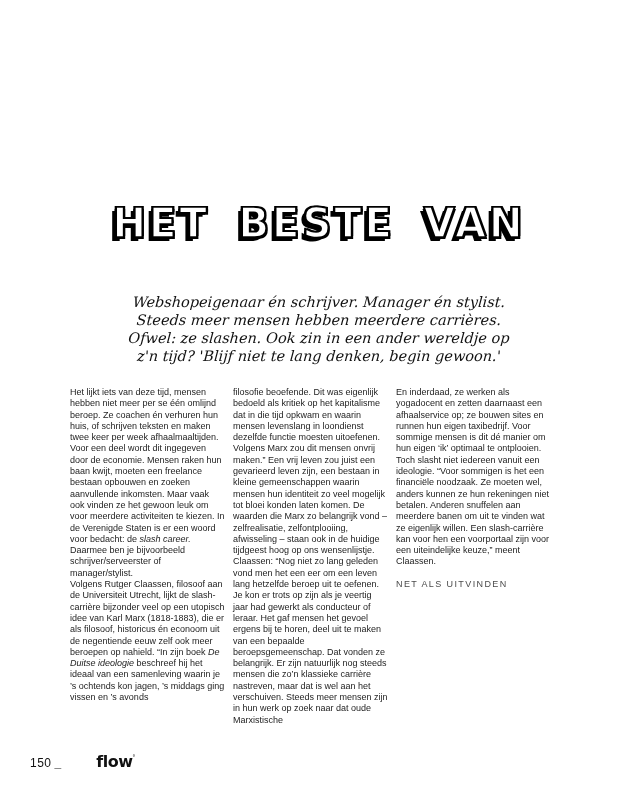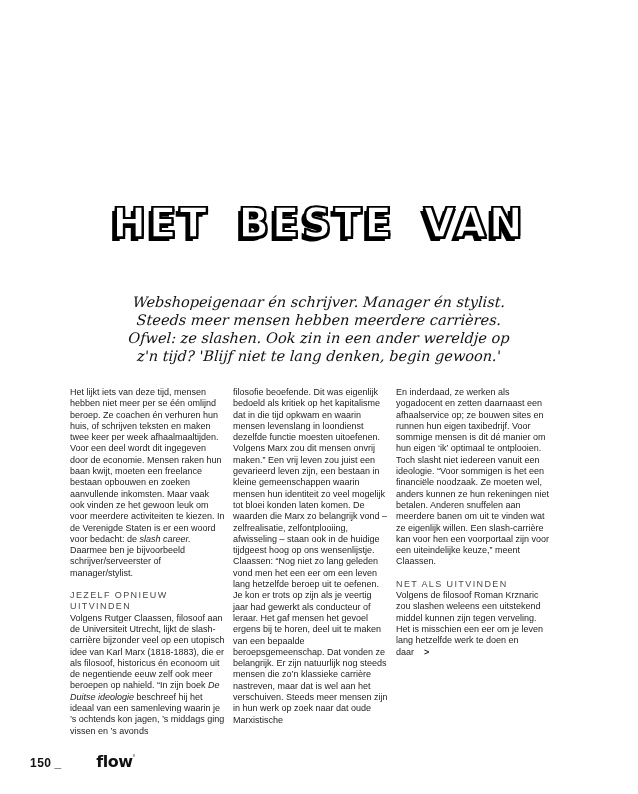--- a/index.html
+++ b/index.html
@@ -63,21 +63,21 @@
     color:#4a4a4a;
     line-height:11.3px;
   }
   .cont-arrow{margin-left:10px;font-weight:bold;}
   
   .footer{
     position:absolute;left:30px;top:752px;
     display:flex;align-items:baseline;
     color:#111;
   }
-  .footer .pagenum{font-size:12px;font-weight:bold;letter-spacing:.5px;}
+  .footer .pagenum{font-size:12px;font-weight:normal;letter-spacing:.5px;}
   .footer .sep{font-size:12px;font-weight:bold;margin:0 3px;}
   .footer .logo{font-size:16px;font-weight:bold;letter-spacing:-0.5px;font-family:"DejaVu Sans",sans-serif;margin-left:32px;}
   .footer .logomark{font-size:7px;vertical-align:super;position:relative;top:-7px;}
 </style>
 </head>
 <body>
 
 <div class="page">
 
   <h1 class="title-block">
@@ -88,32 +88,30 @@
     <span class="intro-line">Webshopeigenaar én schrijver. Manager én stylist.</span>
     <span class="intro-line">Steeds meer mensen hebben meerdere carrières.</span>
     <span class="intro-line">Ofwel: ze slashen. Ook zin in een ander wereldje op</span>
     <span class="intro-line">z'n tijd? 'Blijf niet te lang denken, begin gewoon.'</span>
   </div>
 
   <div class="columns">
 
     <div class="col">
       <p><span>Het lijkt iets van deze tijd, mensen hebben niet meer per se één omlijnd beroep. Ze coachen én verhuren hun huis, of schrijven teksten en maken twee keer per week afhaalmaaltijden. Voor een deel wordt dit ingegeven door de economie. Mensen raken hun baan kwijt, moeten een freelance bestaan opbouwen en zoeken aanvullende inkomsten. Maar vaak ook vinden ze het gewoon leuk om voor meerdere activiteiten te kiezen. In de Verenigde Staten is er een woord voor bedacht: de </span><span class="italic">slash career.</span><span> Daarmee ben je bijvoorbeeld schrijver/serveerster of manager/stylist.</span></p>
-      <h2 class="subhead">JEZELF OPNIEUW UITVINDEN</h2>
       <p><span>Volgens Rutger Claassen, filosoof aan de Universiteit Utrecht, lijkt de slash-carrière bijzonder veel op een utopisch idee van Karl Marx (1818-1883), die er als filosoof, historicus én econoom uit de negentiende eeuw zelf ook meer beroepen op nahield. “In zijn boek </span><span class="italic">De Duitse ideologie</span><span> beschreef hij het ideaal van een samenleving waarin je ’s ochtends kon jagen, ’s middags ging vissen en ’s avonds</span></p>
     </div>
 
     <div class="col">
       <p>filosofie beoefende. Dit was eigenlijk bedoeld als kritiek op het kapitalisme dat in die tijd opkwam en waarin mensen levenslang in loondienst dezelfde functie moesten uitoefenen. Volgens Marx zou dit mensen onvrij maken.” Een vrij leven zou juist een gevarieerd leven zijn, een bestaan in kleine gemeenschappen waarin mensen hun identiteit zo veel mogelijk tot bloei konden laten komen. De waarden die Marx zo belangrijk vond – zelfrealisatie, zelfontplooiing, afwisseling – staan ook in de huidige tijdgeest hoog op ons wensenlijstje. Claassen: “Nog niet zo lang geleden vond men het een eer om een leven lang hetzelfde beroep uit te oefenen. Je kon er trots op zijn als je veertig jaar had gewerkt als conducteur of leraar. Het gaf mensen het gevoel ergens bij te horen, deel uit te maken van een bepaalde beroepsgemeenschap. Dat vonden ze belangrijk. Er zijn natuurlijk nog steeds mensen die zo’n klassieke carrière nastreven, maar dat is wel aan het verschuiven. Steeds meer mensen zijn in hun werk op zoek naar dat oude Marxistische</p>
     </div>
 
     <div class="col">
       <p>En inderdaad, ze werken als yogadocent en zetten daarnaast een afhaalservice op; ze bouwen sites en runnen hun eigen taxibedrijf. Voor sommige mensen is dit dé manier om hun eigen ‘ik’ optimaal te ontplooien. Toch slasht niet iedereen vanuit een ideologie. “Voor sommigen is het een financiële noodzaak. Ze moeten wel, anders kunnen ze hun rekeningen niet betalen. Anderen snuffelen aan meerdere banen om uit te vinden wat ze eigenlijk willen. Een slash-carrière kan voor hen een voorportaal zijn voor een uiteindelijke keuze,” meent Claassen.</p>
       <h2 class="subhead">NET ALS UITVINDEN</h2>
-      <p><span>Volgens de filosoof Roman Krznaric zou slashen weleens een uitstekend middel kunnen zijn tegen verveling. Het is misschien een eer om je leven lang hetzelfde werk te doen en daar</span><span class="cont-arrow">&gt;</span></p>
     </div>
 
   </div>
 
   <div class="footer">
     <span class="pagenum">150</span>
     <span class="sep">_</span>
     <span class="logo">flow</span>
     <span class="logomark">°</span>
   </div>

